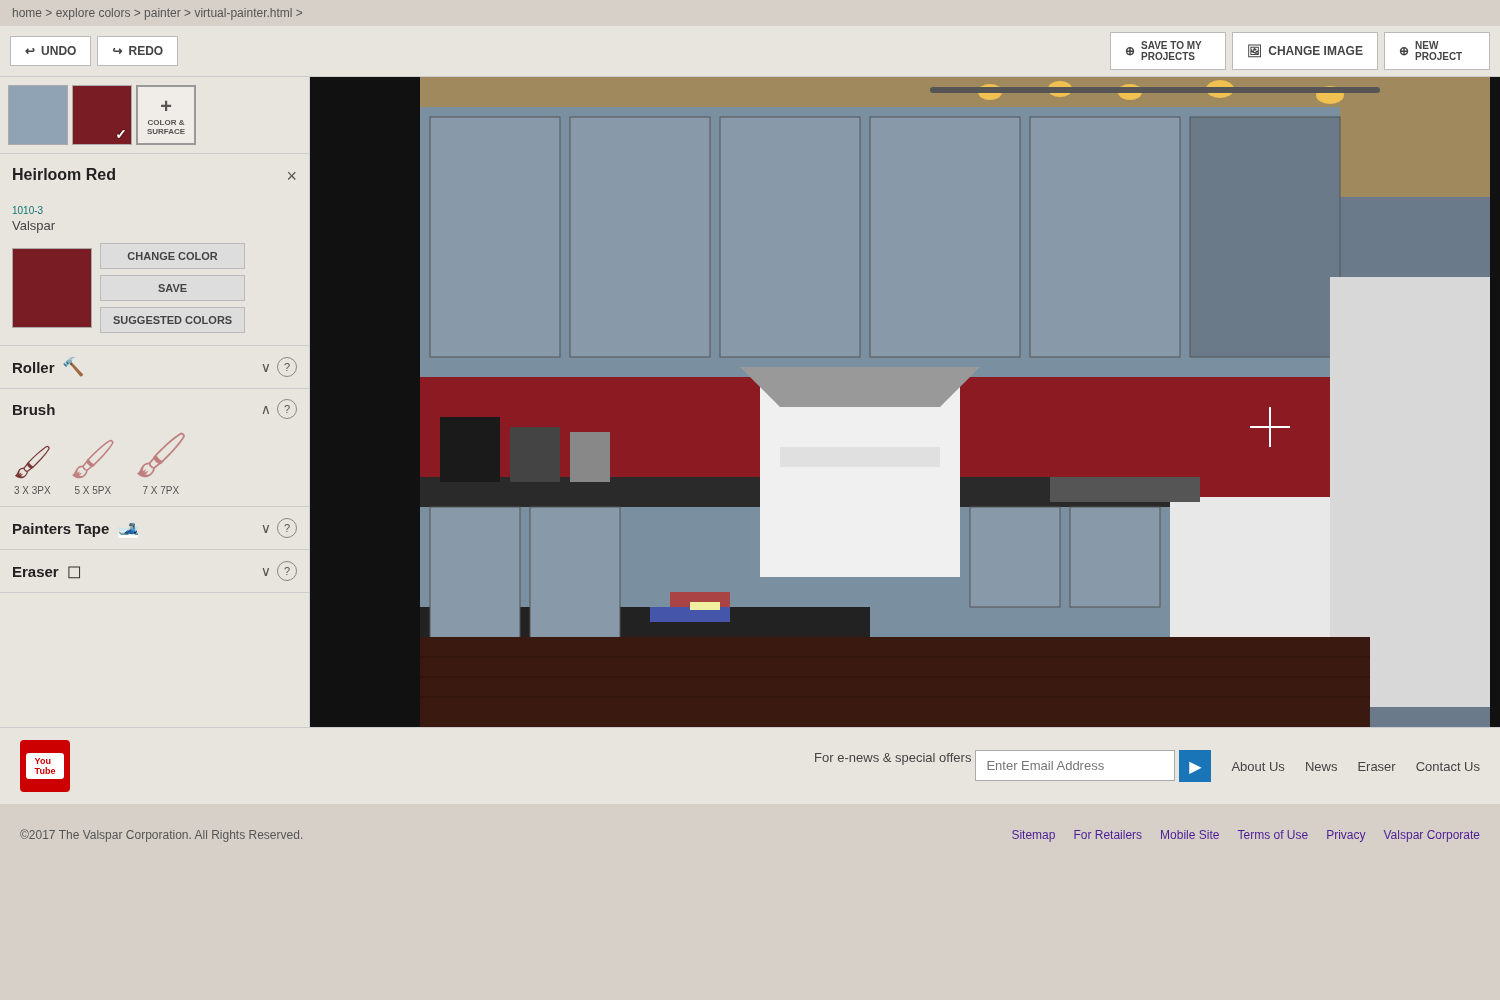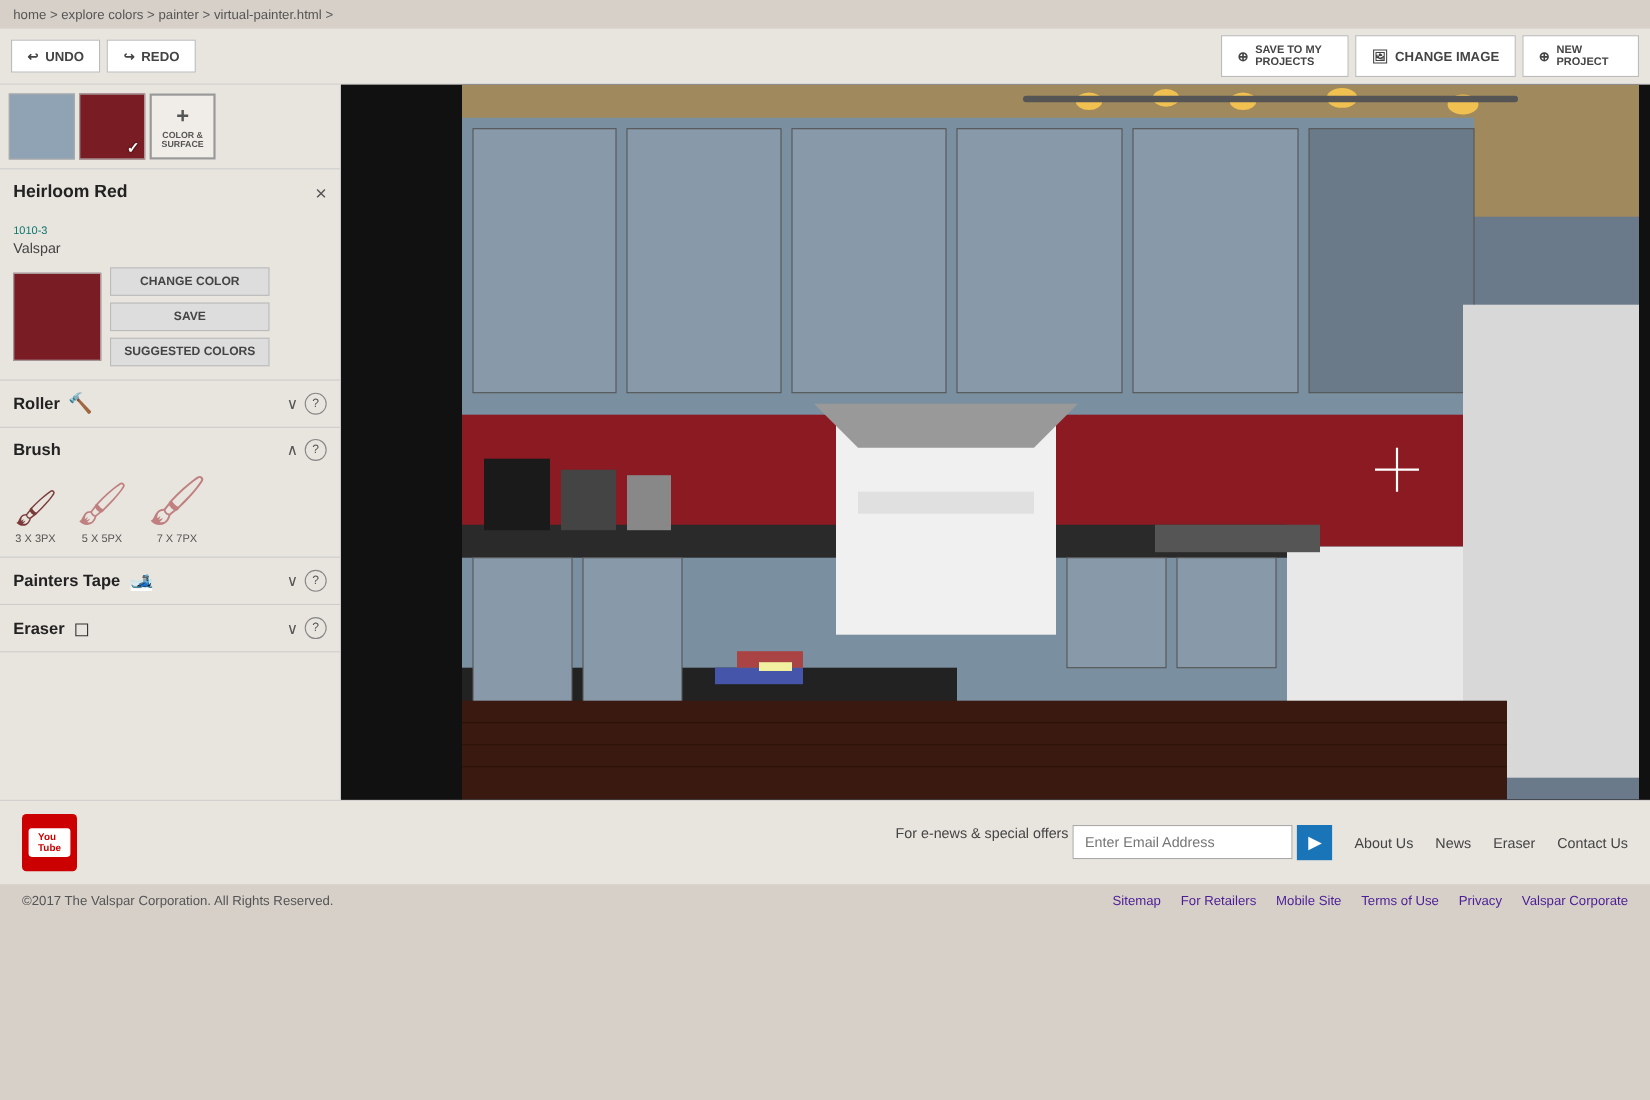--- a/index.html
+++ b/index.html
@@ -218,21 +218,21 @@
       cursor: pointer;
       display: flex; align-items: center; justify-content: center;
       color: #fff;
       font-size: 16px;
     }
     .footer-links { display: flex; gap: 20px; align-items: center; }
     .footer-link { font-size: 13px; color: #444; cursor: pointer; text-decoration: none; }
 
     .footer-bottom {
       background: #d6d0c8;
-      padding: 8px 20px;
+      padding: 24px 20px;
       display: flex;
       align-items: flex-start;
       justify-content: space-between;
     }
     .footer-copyright { font-size: 12px; color: #555; }
     .footer-bottom-links { display: flex; gap: 18px; }
     .footer-bottom-link { font-size: 12px; color: #4c1d95; cursor: pointer; }
 
     
     .swatch-check {

